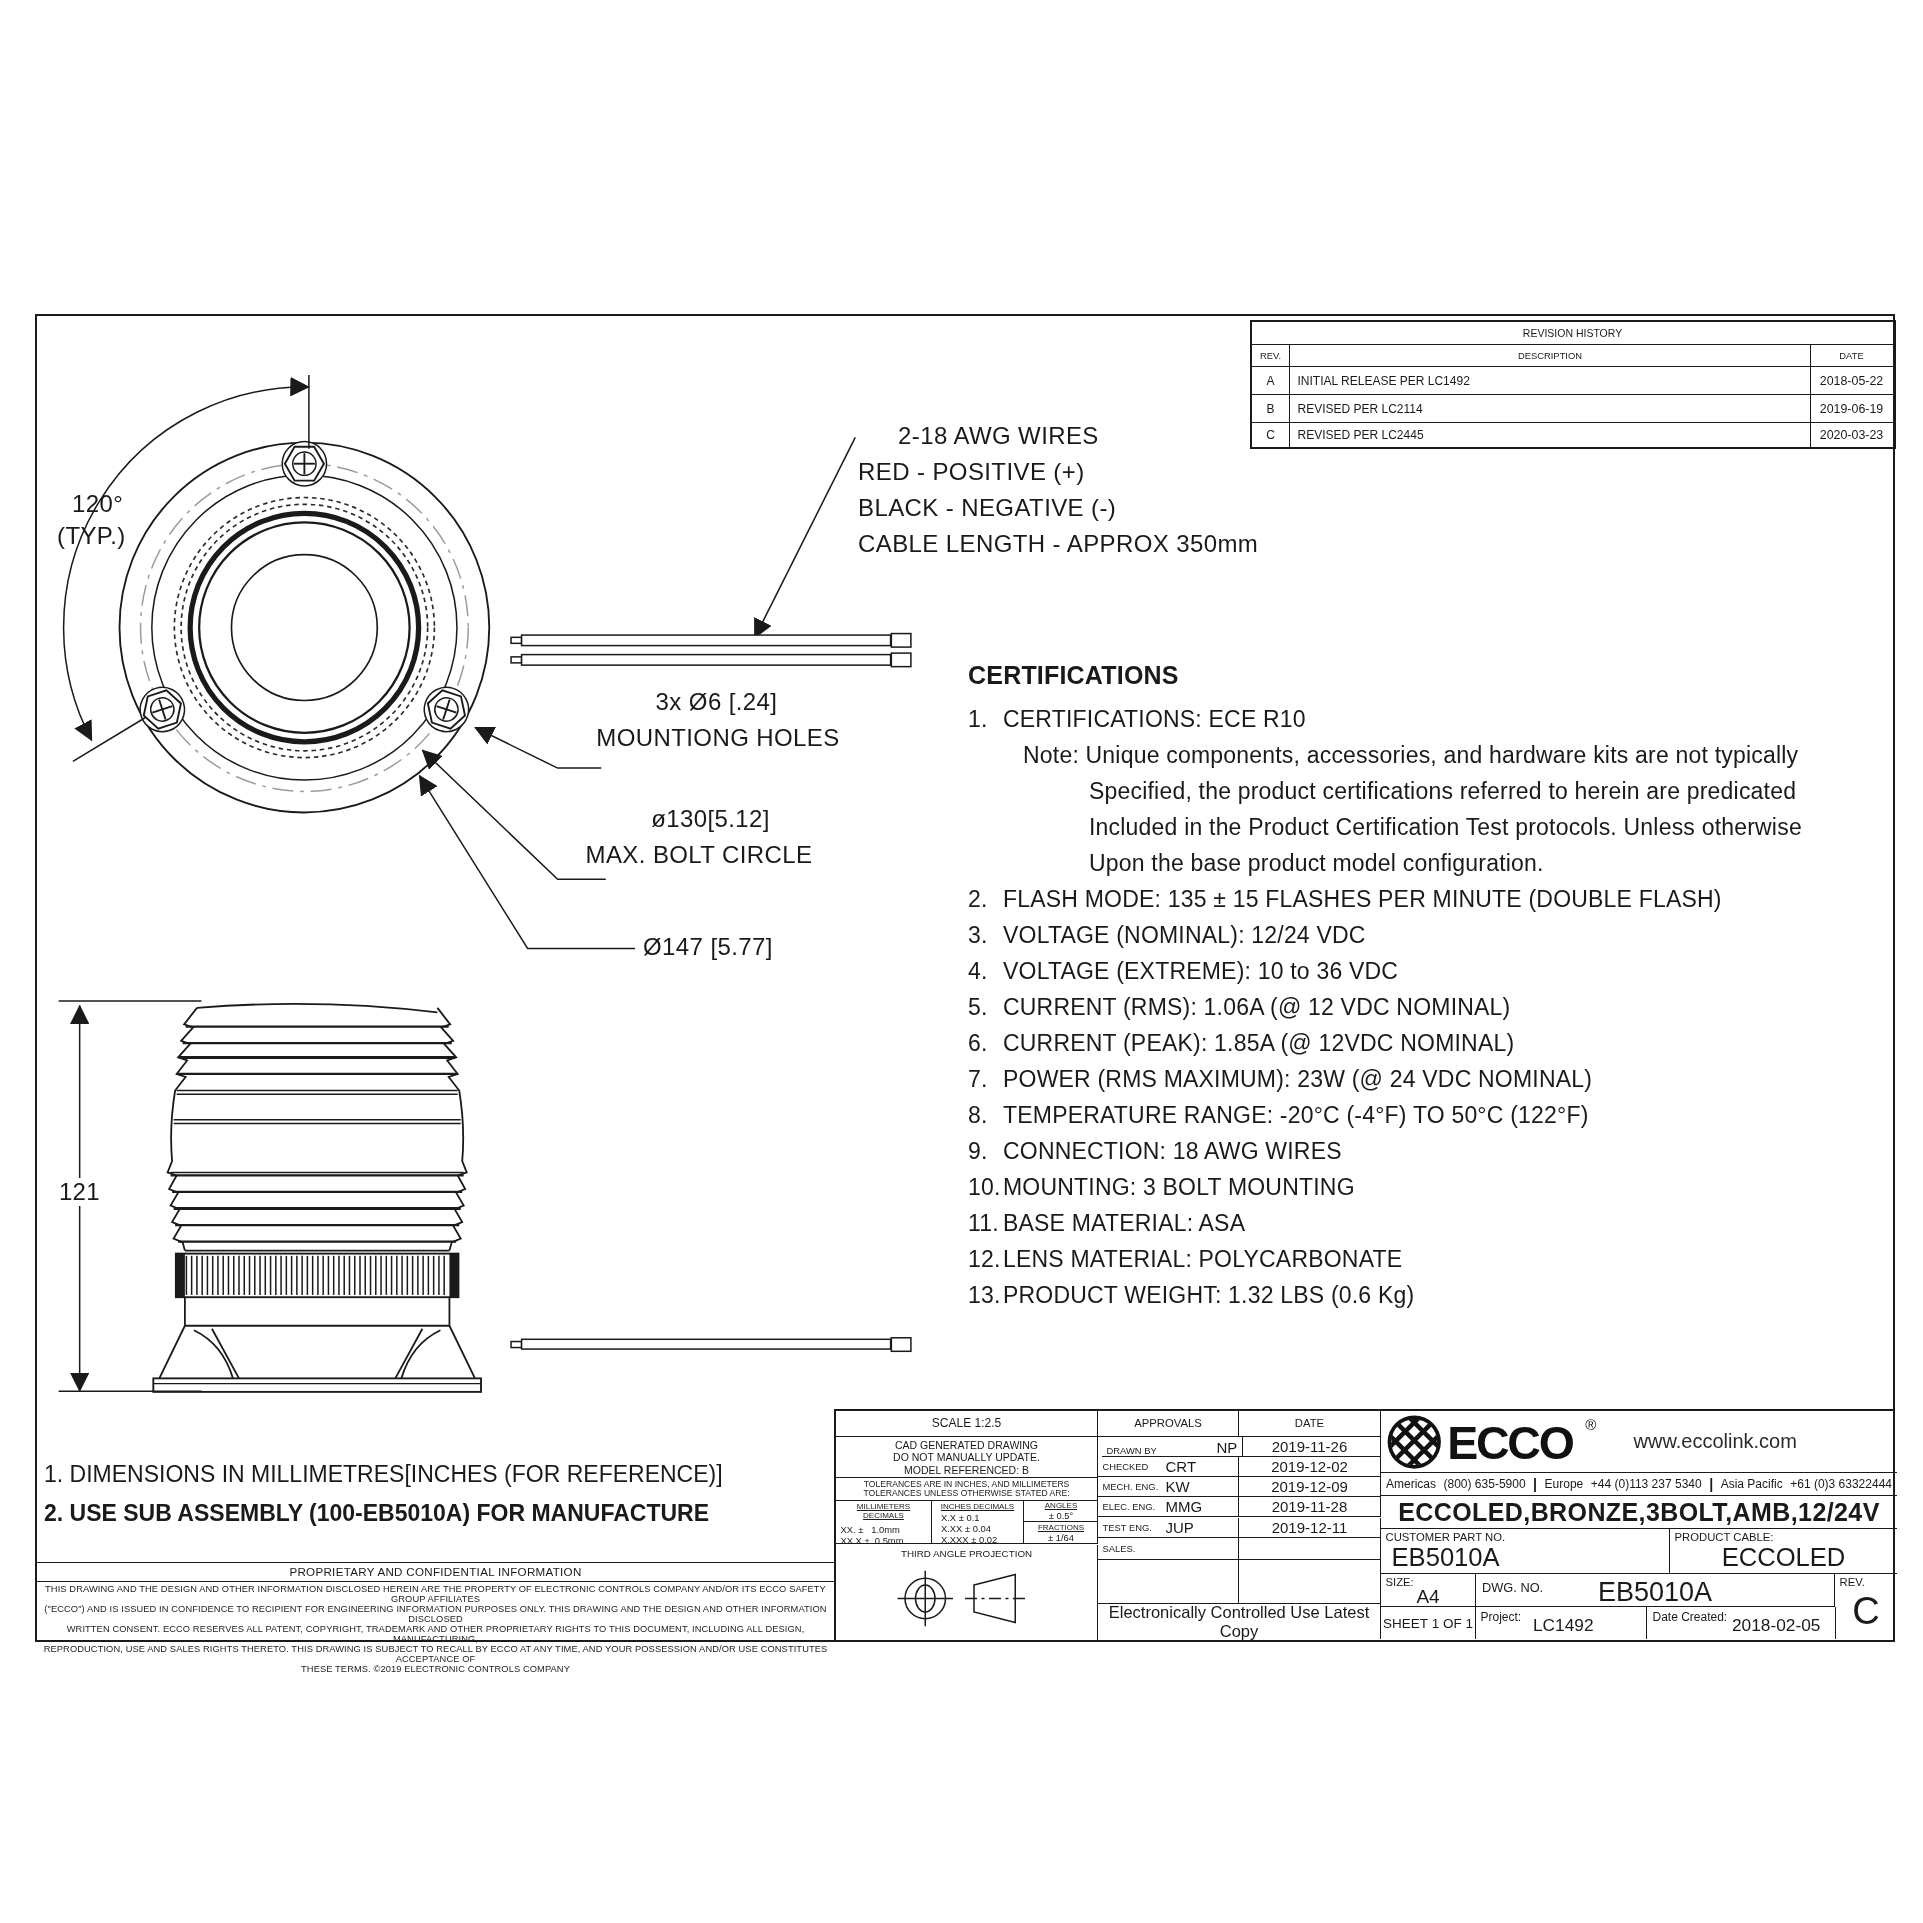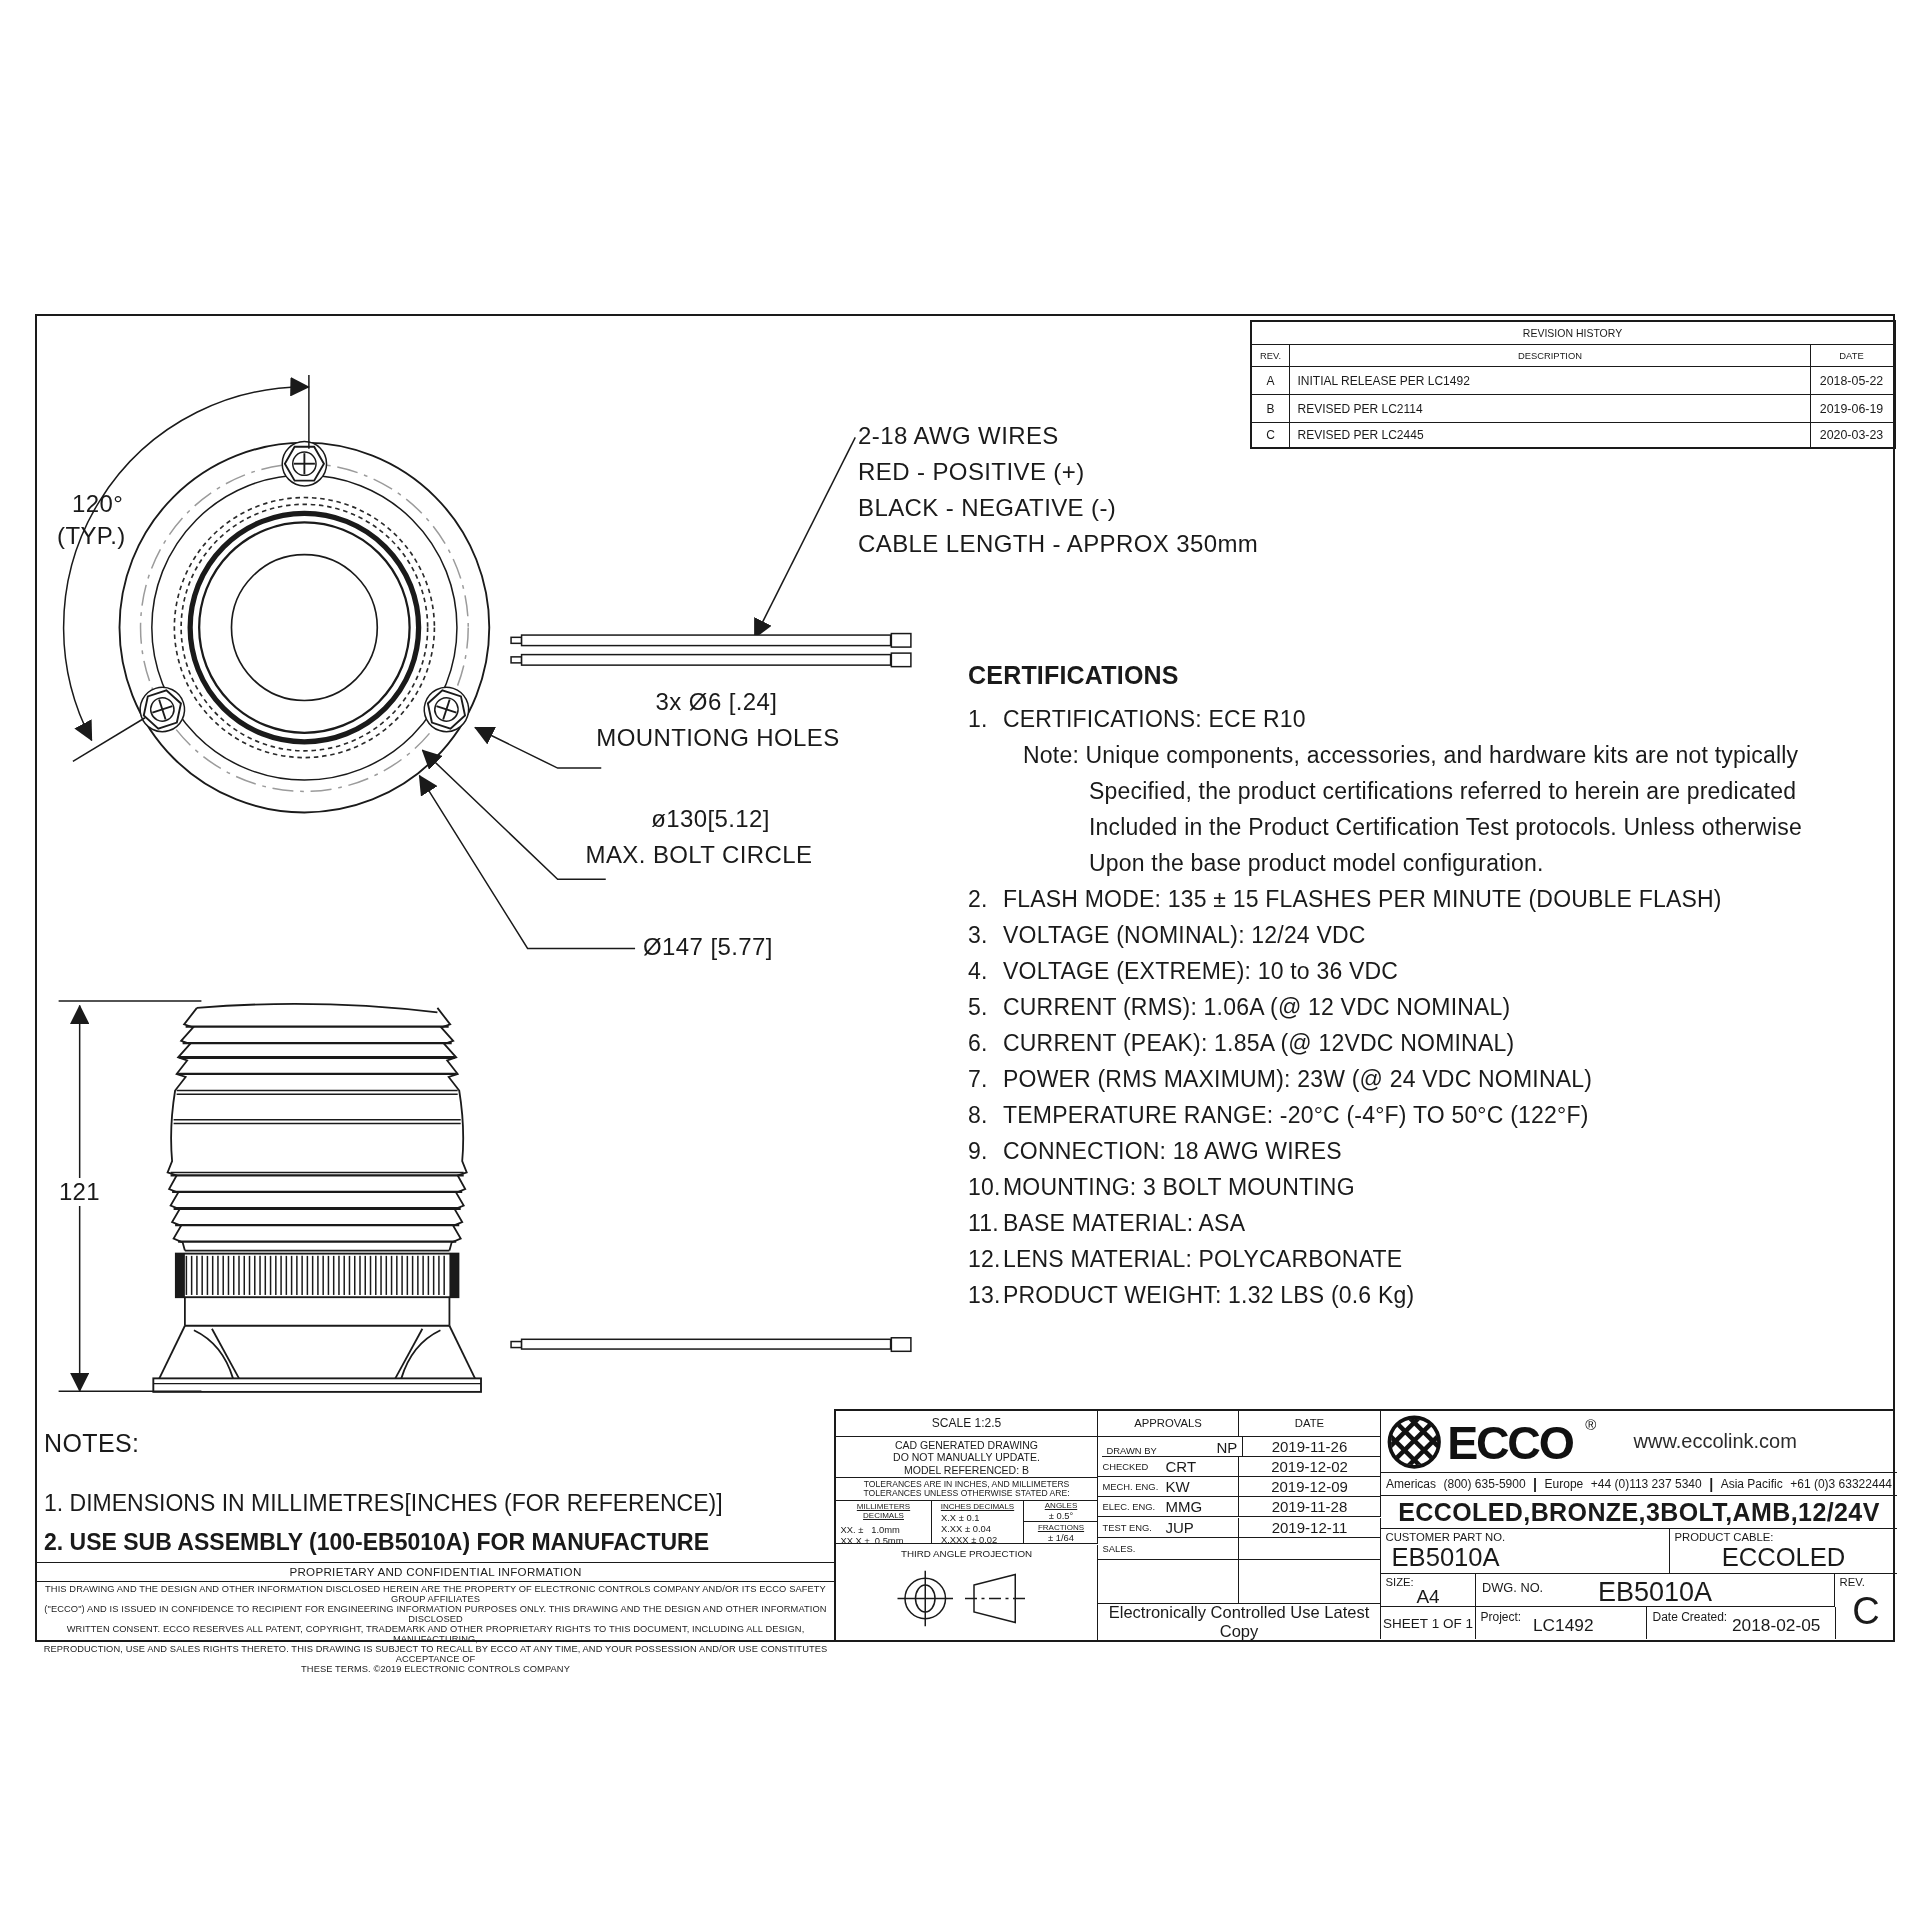--- a/index.html
+++ b/index.html
@@ -191,21 +191,21 @@
     <line x1="78" y1="1332" x2="268" y2="1332"></line>
     <line x1="78" y1="1851" x2="268" y2="1851"></line>
     <path d="M 106 1338 L 106 1851" marker-start="url(#arr)" marker-end="url(#arr)"></path>
   </g>
 </svg>
 
 <div class="abs callout" style="left:72px;top:490px;">120°</div>
 <div class="abs callout" style="left:57px;top:522px;">(TYP.)</div>
 
 <div class="abs" style="left:858px;top:418px;">
-  <div class="callout" style="line-height:36px;">2-18 AWG WIRES</div>
+  <div class="callout" style="line-height:36px;margin-left:40px;">2-18 AWG WIRES</div>
   <div class="callout" style="line-height:36px;">RED - POSITIVE (+)</div>
   <div class="callout" style="line-height:36px;">BLACK - NEGATIVE (-)</div>
   <div class="callout" style="line-height:36px;">CABLE LENGTH - APPROX 350mm</div>
 </div>
 
 <div class="abs callout" style="left:630px;top:688px;width:173px;text-align:center;">3x Ø6 [.24]</div>
 <div class="abs callout" style="left:594px;top:724px;width:248px;text-align:center;">MOUNTIONG HOLES</div>
 
 <div class="abs callout" style="left:624px;top:805px;width:173px;text-align:center;">ø130[5.12]</div>
 <div class="abs callout" style="left:575px;top:841px;width:248px;text-align:center;">MAX. BOLT CIRCLE</div>
@@ -248,21 +248,20 @@
   <div class="spec-line"><span class="spec-num">7.</span><span>POWER (RMS MAXIMUM): 23W (@ 24 VDC NOMINAL)</span></div>
   <div class="spec-line"><span class="spec-num">8.</span><span>TEMPERATURE RANGE: -20°C (-4°F) TO 50°C (122°F)</span></div>
   <div class="spec-line"><span class="spec-num">9.</span><span>CONNECTION: 18 AWG WIRES</span></div>
   <div class="spec-line"><span class="spec-num">10.</span><span>MOUNTING: 3 BOLT MOUNTING</span></div>
   <div class="spec-line"><span class="spec-num">11.</span><span>BASE MATERIAL: ASA</span></div>
   <div class="spec-line"><span class="spec-num">12.</span><span>LENS MATERIAL: POLYCARBONATE</span></div>
   <div class="spec-line"><span class="spec-num">13.</span><span>PRODUCT WEIGHT: 1.32 LBS (0.6 Kg)</span></div>
 </div>
 
 <div class="abs" style="left:44px;top:1429px;">
-  <div style="font-size:25px;letter-spacing:0.4px;">NOTES:</div>
   <div style="font-size:23px;margin-top:32px;white-space:nowrap;">1. DIMENSIONS IN MILLIMETRES[INCHES (FOR REFERENCE)]</div>
   <div style="font-size:23px;font-weight:bold;margin-top:12px;white-space:nowrap;">2. USE SUB ASSEMBLY (100-EB5010A) FOR MANUFACTURE</div>
 </div>
 
 <div class="abs" style="left:35px;top:1562px;width:801px;height:80px;border-top:1.5px solid #1a1a1a;">
   <div style="font-size:11.6px;text-align:center;padding-top:2.3px;letter-spacing:0.3px;border-bottom:1.5px solid #1a1a1a;padding-bottom:2.3px;">PROPRIETARY AND CONFIDENTIAL INFORMATION</div>
   <div style="padding-top:2.3px;">
     <div class="legal">THIS DRAWING AND THE DESIGN AND OTHER INFORMATION DISCLOSED HEREIN ARE THE PROPERTY OF ELECTRONIC CONTROLS COMPANY AND/OR ITS ECCO SAFETY GROUP AFFILIATES</div>
     <div class="legal">("ECCO") AND IS ISSUED IN CONFIDENCE TO RECIPIENT FOR ENGINEERING INFORMATION PURPOSES ONLY. THIS DRAWING AND THE DESIGN AND OTHER INFORMATION DISCLOSED</div>
     <div class="legal">WRITTEN CONSENT.  ECCO RESERVES ALL PATENT, COPYRIGHT, TRADEMARK AND OTHER PROPRIETARY RIGHTS TO THIS DOCUMENT, INCLUDING ALL DESIGN, MANUFACTURING,</div>

